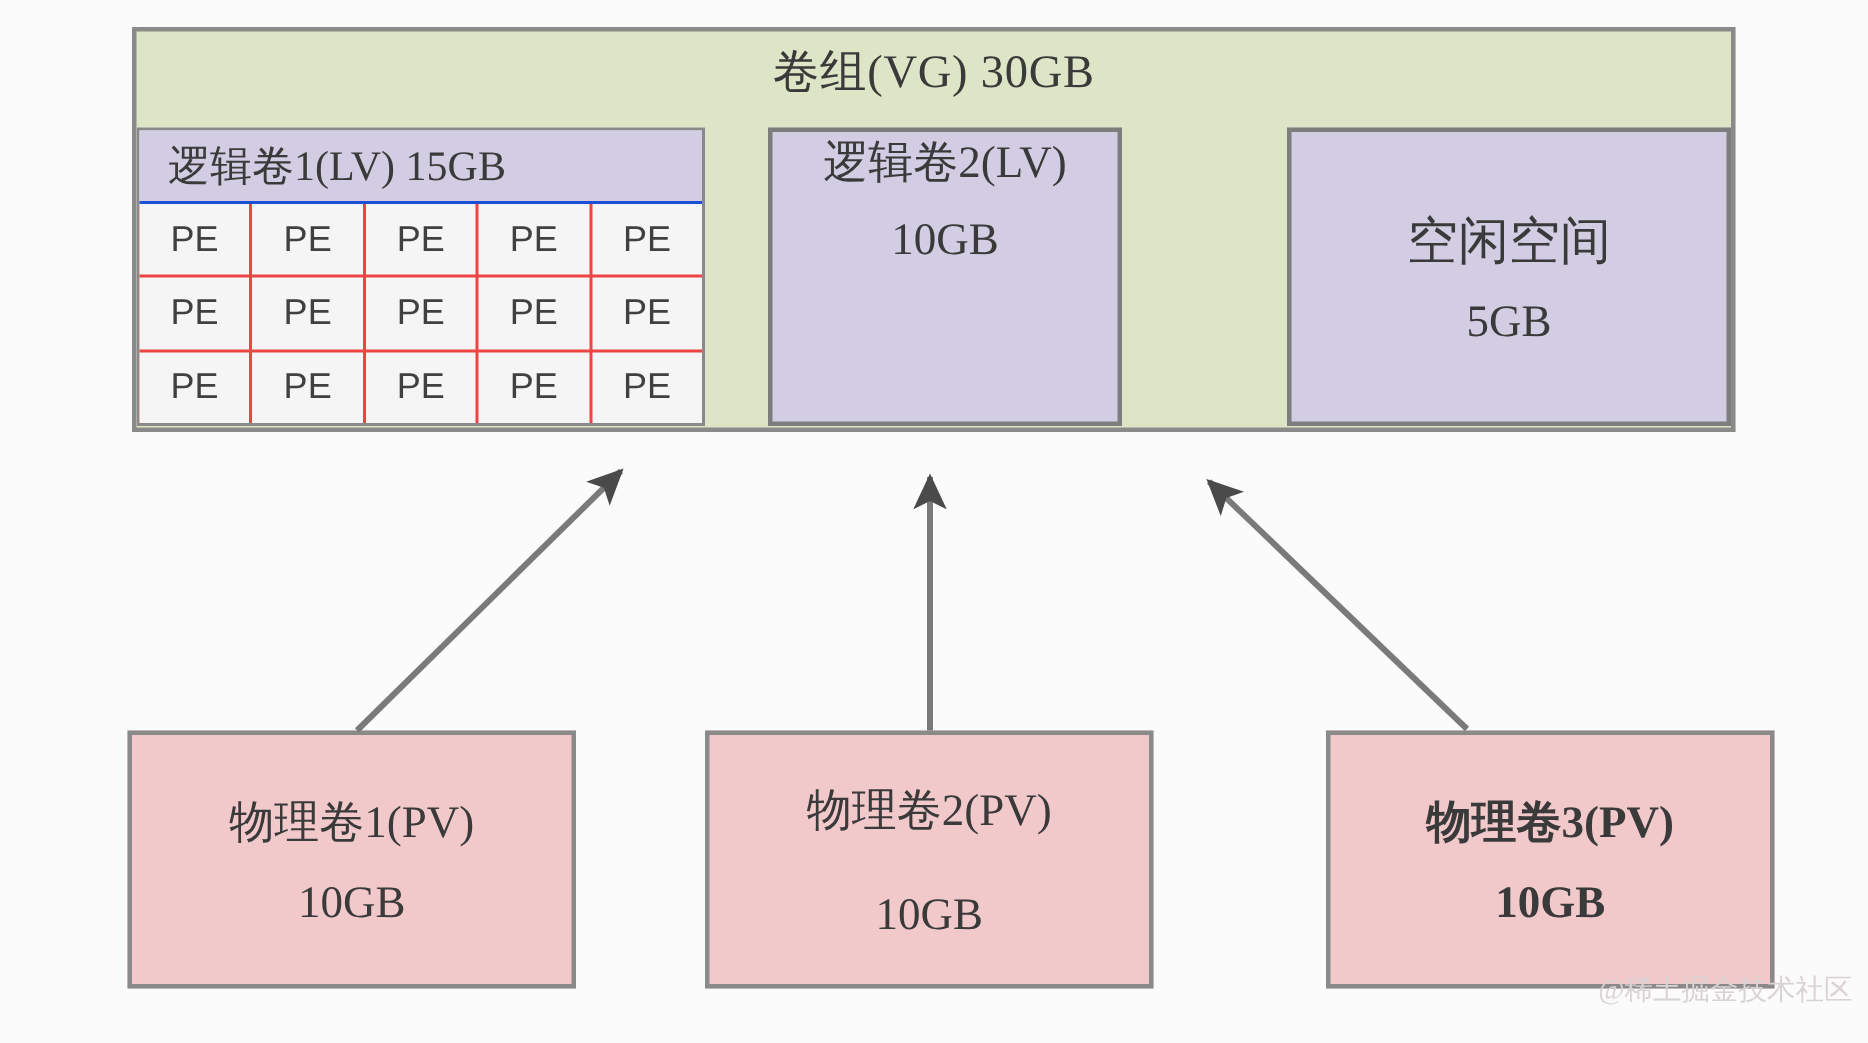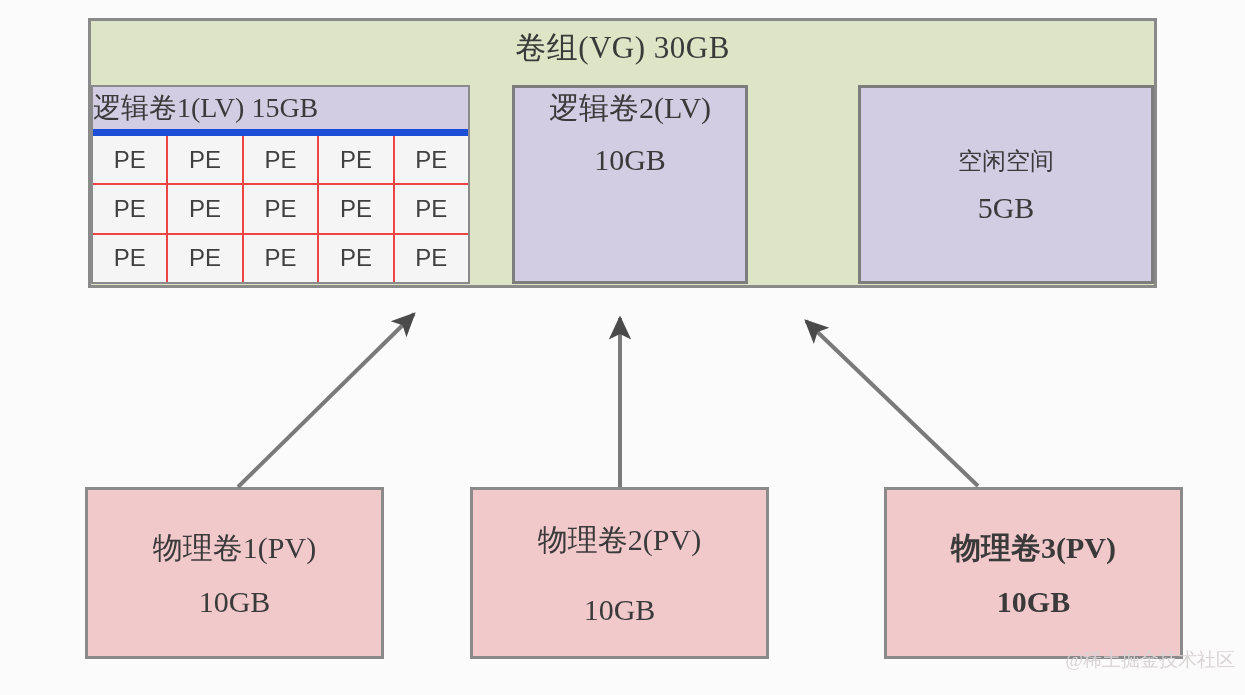--- a/index.html
+++ b/index.html
@@ -53,25 +53,25 @@
     top: 85px;
     width: 379px;
     height: 199px;
     border: 2px solid #8a8a8a;
     box-sizing: border-box;
     background: #f3f3f3;
   }
   #lv1-header {
     height: 49px;
     background: #d2cde3;
-    border-bottom: 7px solid #1d4ed8;
-    box-sizing: border-box;
-    display: flex;
-    align-items: center;
-    padding-left: 0;
+    border-bottom: 2px solid #1d4ed8;
+    box-sizing: border-box;
+    display: flex;
+    align-items: center;
+    padding-left: 19px;
     font-size: 28px;
     color: #3a3a3a;
     white-space: nowrap;
   }
   #pe-grid {
     display: grid;
     grid-template-columns: repeat(5, 1fr);
     grid-template-rows: repeat(3, 1fr);
     height: calc(100% - 49px);
     background: #ef4444;
@@ -115,21 +115,21 @@
     width: 296px;
     height: 199px;
     background: #d2cde3;
     border: 3px solid #7d7d7d;
     box-sizing: border-box;
     display: flex;
     flex-direction: column;
     align-items: center;
     justify-content: center;
   }
-  #free-block .line1 { font-size: 24px; color: #3a3a3a; white-space: nowrap; }
+  #free-block .line1 { font-size: 34px; color: #3a3a3a; white-space: nowrap; }
   #free-block .line2 { font-size: 30px; color: #3a3a3a; margin-top: 14px; white-space: nowrap; }
 
   
   .pv-block {
     position: absolute;
     top: 487px;
     width: 299px;
     height: 172px;
     background: #f2c9cb;
     border: 3px solid #8a8a8a;

